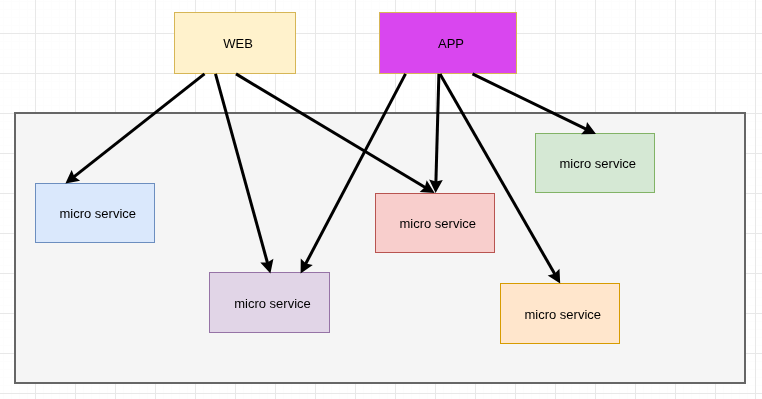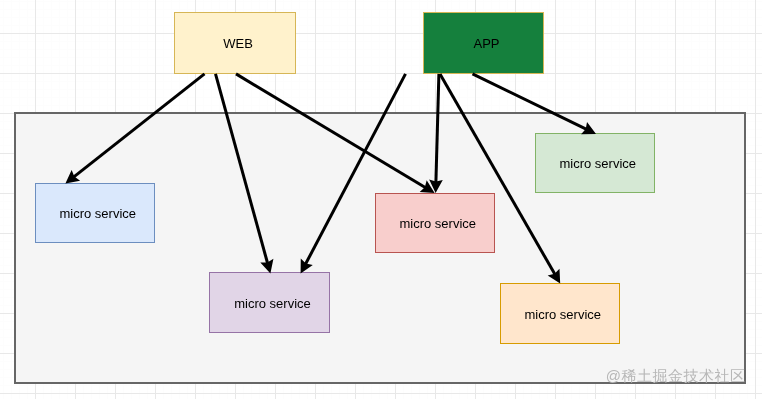--- a/index.html
+++ b/index.html
@@ -29,21 +29,21 @@
 </head>
 <body>
 
 <div id="canvas">
   <div id="grid"></div>
   <div id="container-box" style="left: 13.8px; top: 111.7px; width: 732px; height: 272.3px; background: rgb(245, 245, 245); border: 2.2px solid rgb(102, 102, 102);"></div>
   <div id="nodes">
       <div class="node big" style="left: 174px; top: 12px; width: 122px; height: 61.5px; background: rgb(255, 242, 204); border-color: rgb(214, 182, 86);">
         <span class="lbl">WEB</span>
       </div>
-      <div class="node big" style="left: 379px; top: 12px; width: 121px; height: 61.5px; background: #15803d; border-color: rgb(214, 182, 86); margin-left: 44px;">
+      <div class="node big" style="left: 379px; top: 12px; width: 138px; height: 61.5px; background: #d946ef; border-color: rgb(214, 182, 86);">
         <span class="lbl">APP</span>
       </div>
       <div class="node std" style="left: 34.5px; top: 182.5px; width: 120.5px; height: 60.5px; background: rgb(218, 232, 252); border-color: rgb(108, 142, 191);">
         <span class="lbl">micro service</span>
       </div>
       <div class="node std" style="left: 209px; top: 272px; width: 121px; height: 61px; background: rgb(225, 213, 231); border-color: rgb(150, 115, 166);">
         <span class="lbl">micro service</span>
       </div>
       <div class="node std" style="left: 374.5px; top: 192.5px; width: 120.5px; height: 60.5px; background: rgb(248, 206, 204); border-color: rgb(184, 84, 80);">
         <span class="lbl">micro service</span>
@@ -78,14 +78,13 @@
       </g>
       <g>
         <line x1="440" y1="73.9" x2="555.041041694503" y2="274.5997208264331" stroke="#000000" stroke-width="3" stroke-linecap="butt"></line>
         <polygon points="560.2,283.6 547.6864041022396,275.4427996403452 554.5308150489043,273.70958332575066 559.4854976785372,268.67956145307306" fill="#000000"></polygon>
       </g>
       <g>
         <line x1="472.5" y1="73.9" x2="586.6718973950307" y2="129.46057516956554" stroke="#000000" stroke-width="3" stroke-linecap="butt"></line>
         <polygon points="596,134 581.0653698194479,134.29465466252293 585.749337796737,129.01162106545664 587.0164183729383,122.06579449020921" fill="#000000"></polygon>
       </g>
     </svg>
-  <div id="watermark" style="left: 605.8px; top: 367px;">@稀土掘金技术社区</div>
 </div>
 
 </body></html>

